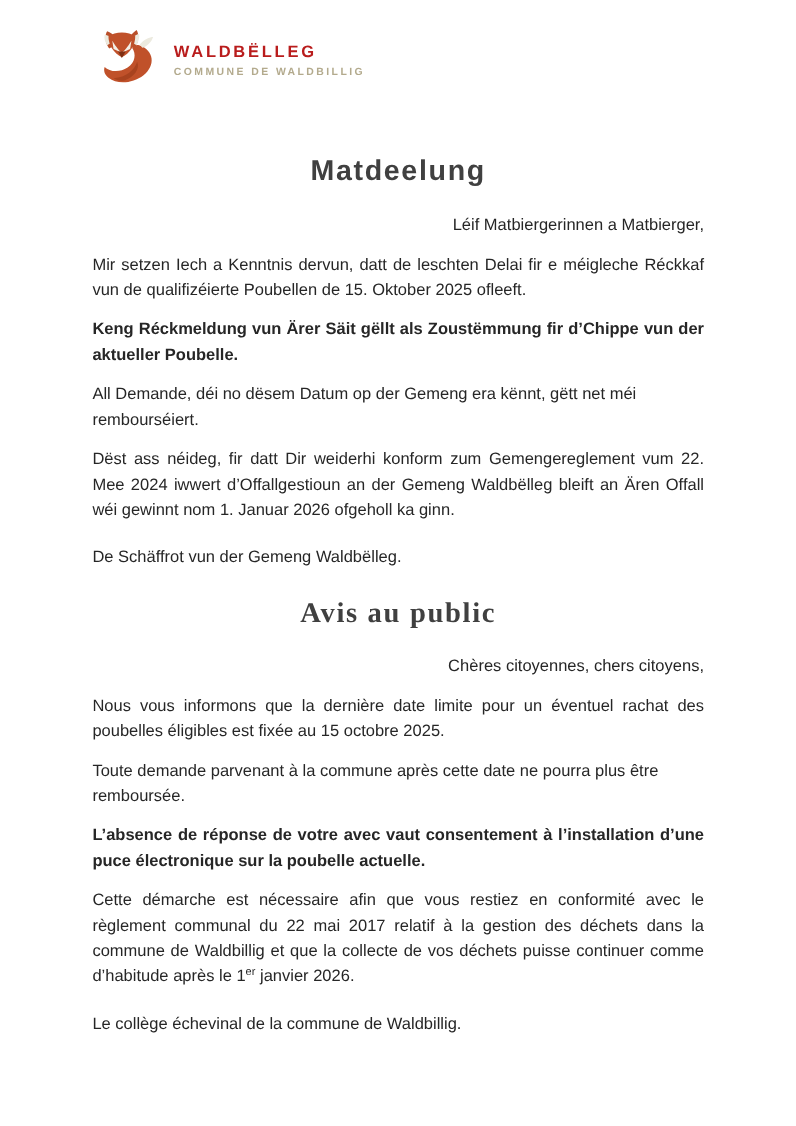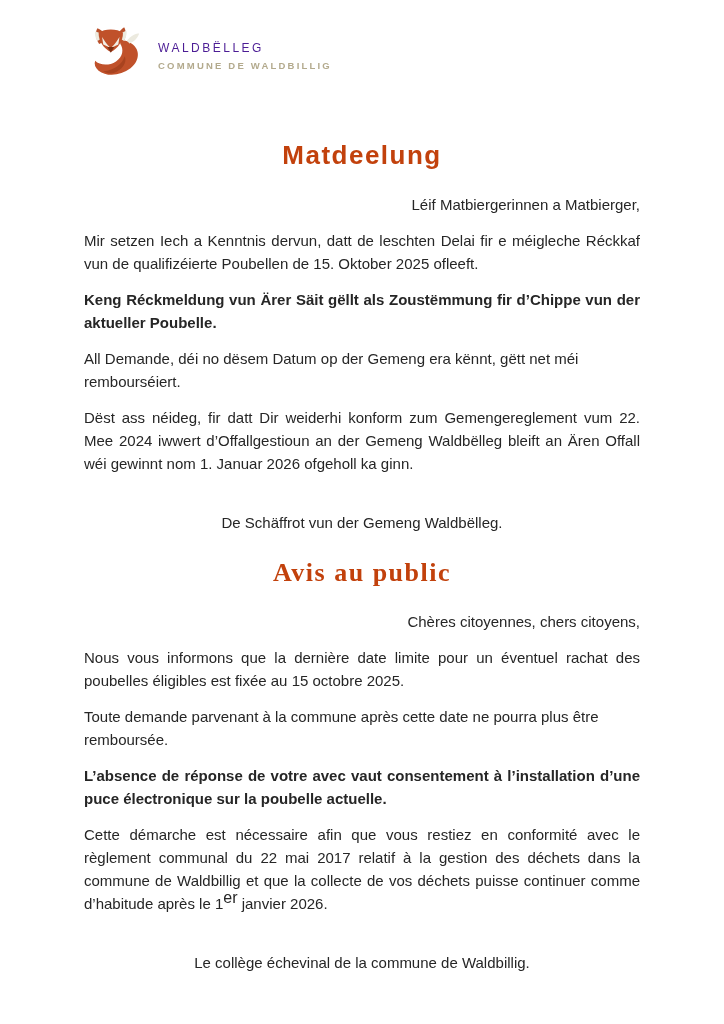--- a/index.html
+++ b/index.html
@@ -16,62 +16,62 @@
   }
   .logo-row {
     display: flex;
     align-items: center;
     gap: 10px;
     padding: 26px 0 0 84px;
   }
   .fox-icon { width: 64px; height: 58px; flex: 0 0 auto; }
   .logo-text { display: flex; flex-direction: column; justify-content: center; }
   .logo-title {
-    font-size: 12px;
-    font-weight: normal;
+    font-size: 15px;
+    font-weight: bold;
     letter-spacing: 2.5px;
-    color: #4c1d95;
+    color: #b91c1c;
     line-height: 22px;
   }
   .logo-subtitle {
     font-size: 9.5px;
     font-weight: bold;
     letter-spacing: 2.2px;
     color: #b3aa8d;
     line-height: 14px;
   }
   .content {
     padding: 0 84px;
   }
   h1.section-heading {
     text-align: center;
-    color: #c2410c;
+    color: #404040;
     font-size: 26px;
     font-weight: bold;
     letter-spacing: 1.5px;
   }
   .heading-lb { margin-top: 56px; }
   .heading-fr { margin-top: 24px; font-family: Liberation Serif, serif; }
   p.body-par {
     font-size: 15px;
     line-height: 23px;
     text-align: justify;
     margin-top: 13px;
   }
   p.salutation { text-align: right; margin-top: 22px; margin-left: 24px; }
   p.single { text-align: left; }
   p.bold-par { font-weight: bold; }
   p.signature {
     font-size: 15px;
     line-height: 23px;
-    text-align: center;
-    margin-top: 36px;
+    text-align: left;
+    margin-top: 20px;
   }
   .signature-fr { margin-top: 48px; }
-  sup.ord { font-size: 16px; vertical-align: super; line-height: 0; }
+  sup.ord { font-size: 10px; vertical-align: super; line-height: 0; }
 </style>
 </head>
 <body>
 
 <div class="page">
 
   <div class="logo-row">
     <svg class="fox-icon" viewBox="0 0 100 100" aria-hidden="true">
 
       <path d="M18,4 C28,8 34,16 35,24 L21,31 C14,21 14,10 18,4 Z" fill="#b9502b"></path>

